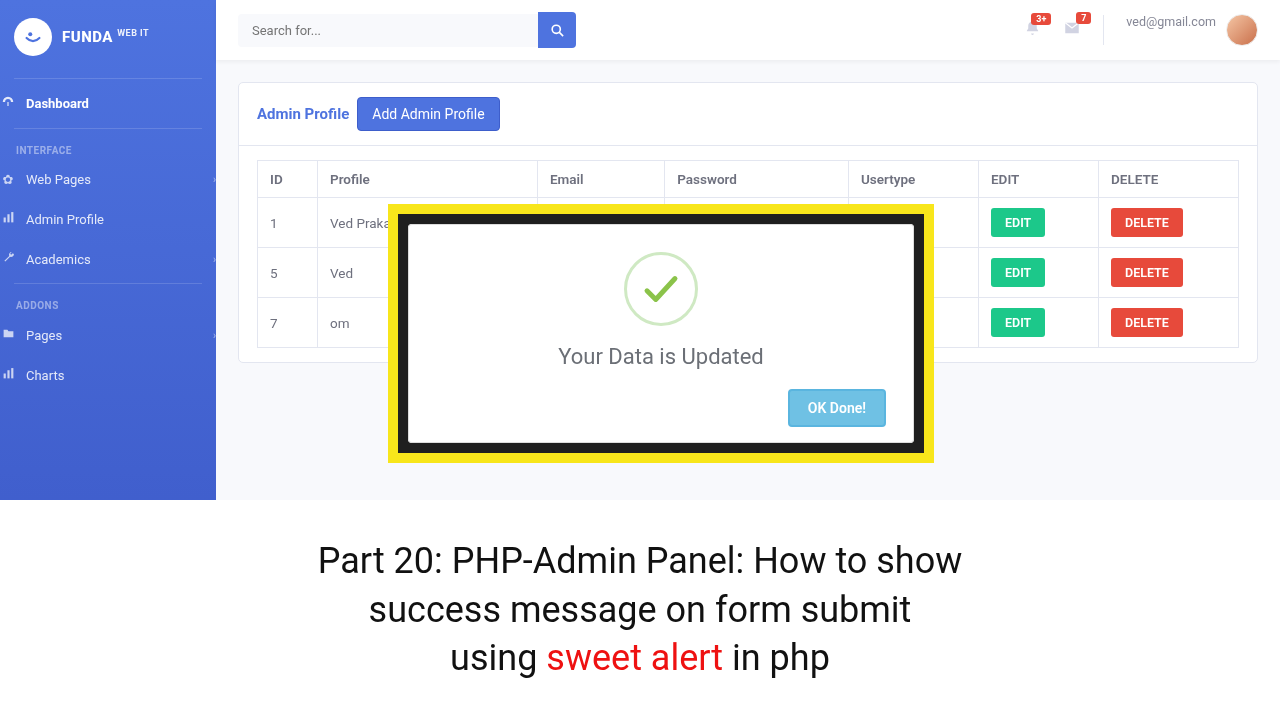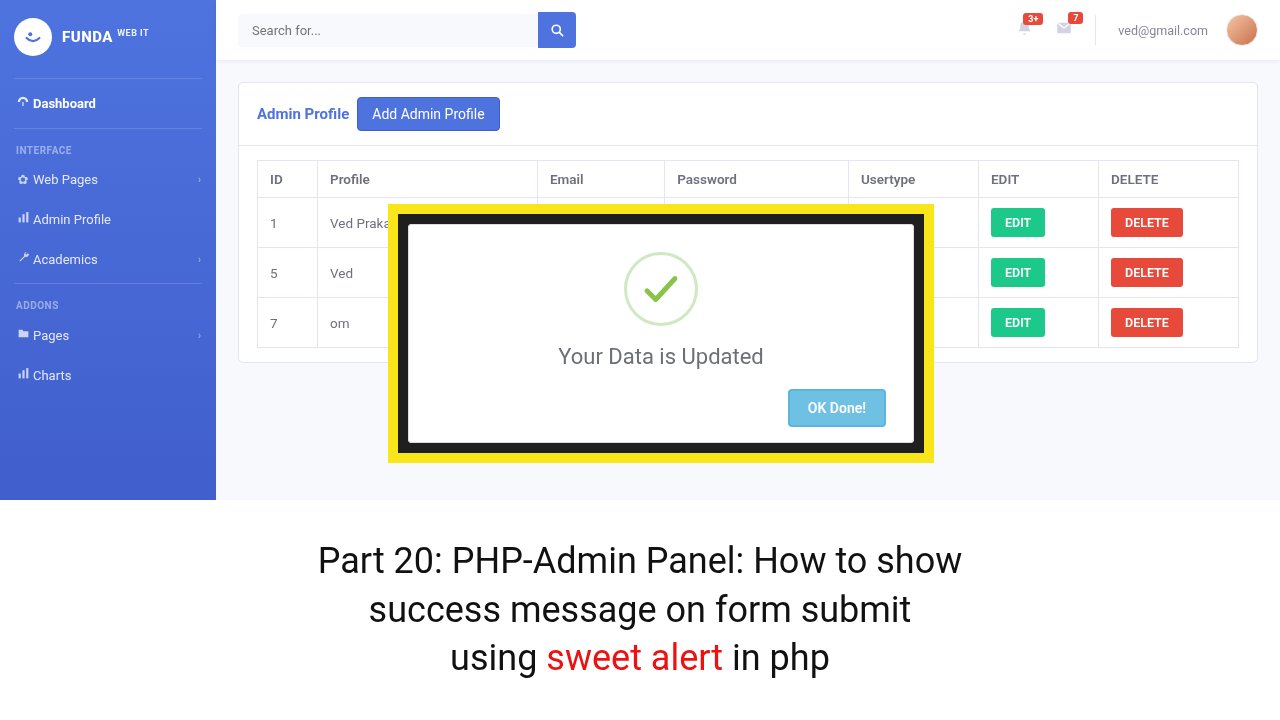--- a/index.html
+++ b/index.html
@@ -6,41 +6,41 @@
 body { background: #f8f9fc; width: 1280px; height: 720px; overflow: hidden; position: relative; }
 
 .app { display: flex; height: 100%; }
 
 
 .sidebar { width: 216px; background: #4e73df; background: linear-gradient(180deg, #4e73df 0%, #3a56c5 100%); color: #fff; flex-shrink: 0; padding-top: 0; }
 .brand { display: flex; align-items: center; padding: 18px 14px; gap: 10px; }
 .brand-logo { width: 38px; height: 38px; border-radius: 50%; background: #fff; color: #4e73df; display: flex; align-items: center; justify-content: center; font-size: 22px; font-weight: 700; }
 .brand-text { font-size: 15px; font-weight: 800; letter-spacing: .5px; }
 .brand-sup { font-size: 9px; vertical-align: super; font-weight: 700; opacity: .9; }
-.nav-item { display: flex; align-items: center; padding: 12px 15px; font-size: 13px; color: rgba(255,255,255,.85); cursor: pointer; gap: 2px; }
+.nav-item { display: flex; align-items: center; padding: 12px 0; font-size: 13px; color: rgba(255,255,255,.85); cursor: pointer; gap: 10px; }
 .nav-item.active { color: #fff; font-weight: 700; }
 .nav-item.active::before { content:""; position:absolute; }
 .nav-icon { width: 16px; text-align: center; opacity: .85; font-size: 13px; }
 .nav-chevron { margin-left: auto; font-size: 10px; opacity: .6; }
 .nav-heading { font-size: 10px; font-weight: 700; letter-spacing: .5px; color: rgba(255,255,255,.45); padding: 12px 16px 4px; text-transform: uppercase; }
 .nav-divider { border-top: 1px solid rgba(255,255,255,.15); margin: 4px 14px; }
 
 
 .main { flex: 1; display: flex; flex-direction: column; }
 
 
 .topbar { height: 60px; background: #fff; box-shadow: 0 2px 4px rgba(0,0,0,.05); display: flex; align-items: center; padding: 0 22px; gap: 0; }
 .search-wrap { display: flex; align-items: center; }
 .search-input { border: none; background: #f8f9fc; border-radius: 4px 0 0 4px; padding: 9px 14px; font-size: 13px; color: #6e707e; width: 300px; outline: none; }
 .search-btn { background: #4e73df; border: none; color: #fff; width: 38px; height: 36px; border-radius: 0 4px 4px 0; display:flex; align-items:center; justify-content:center; cursor:pointer; }
 .topbar-right { margin-left: auto; display: flex; align-items: center; gap: 22px; }
 .topbar-icon { position: relative; color: #d1d3e2; font-size: 17px; cursor:pointer; }
 .badge { position: absolute; top: -7px; right: -10px; background: #e74a3b; color: #fff; font-size: 9px; font-weight: 700; padding: 1px 5px; border-radius: 3px; }
 .topbar-sep { width: 1px; height: 30px; background: #e3e6f0; }
-.user { display: flex; align-items: center; gap: 18px; font-size: 12.5px; color: #858796; cursor:pointer; }
+.user { display: flex; align-items: flex-start; gap: 10px; font-size: 12.5px; color: #858796; cursor:pointer; }
 .avatar { width: 32px; height: 32px; border-radius: 50%; background: linear-gradient(135deg,#f5c6a5,#c96f4a); background-size:cover; border:1px solid #eee; }
 
 
 .content { padding: 22px; }
 .card { background: #fff; border: 1px solid #e3e6f0; border-radius: 5px; }
 .card-header { padding: 14px 18px; border-bottom: 1px solid #e3e6f0; display: flex; align-items: center; gap: 8px; }
 .card-title { color: #4e73df; font-weight: 700; font-size: 15px; }
 .add-btn { background: #4e73df; color: #fff; border: 1px solid #3e5ecb; border-radius: 4px; padding: 8px 14px; font-size: 14px; cursor:pointer; }
 .card-body { padding: 14px 18px; }
 

